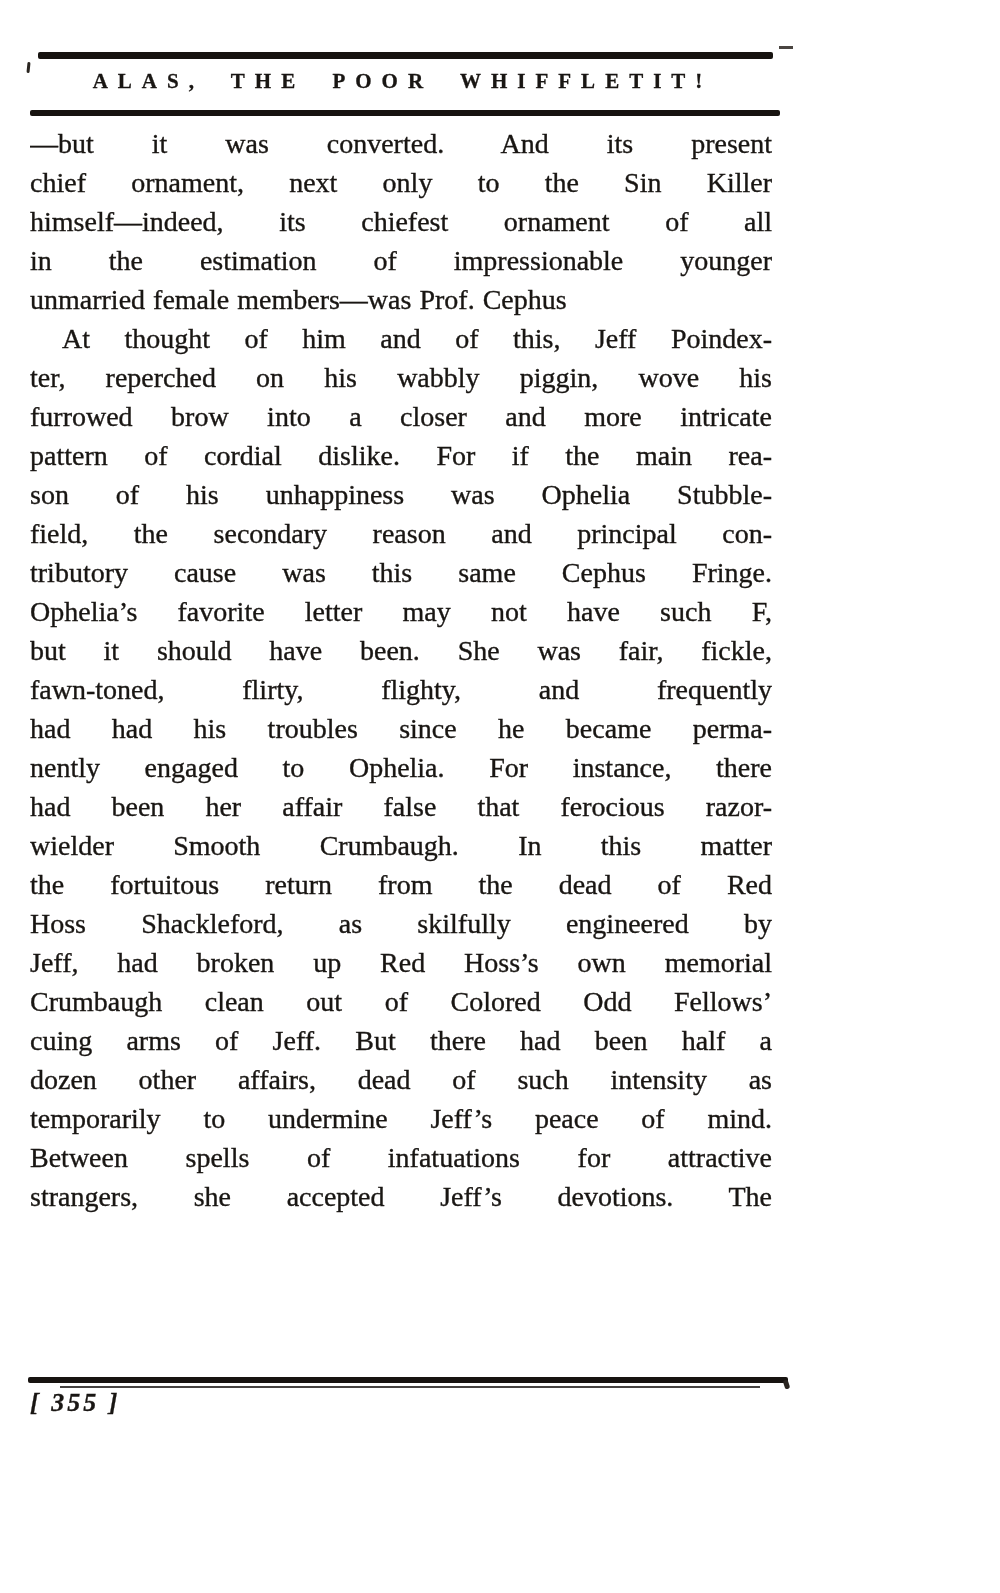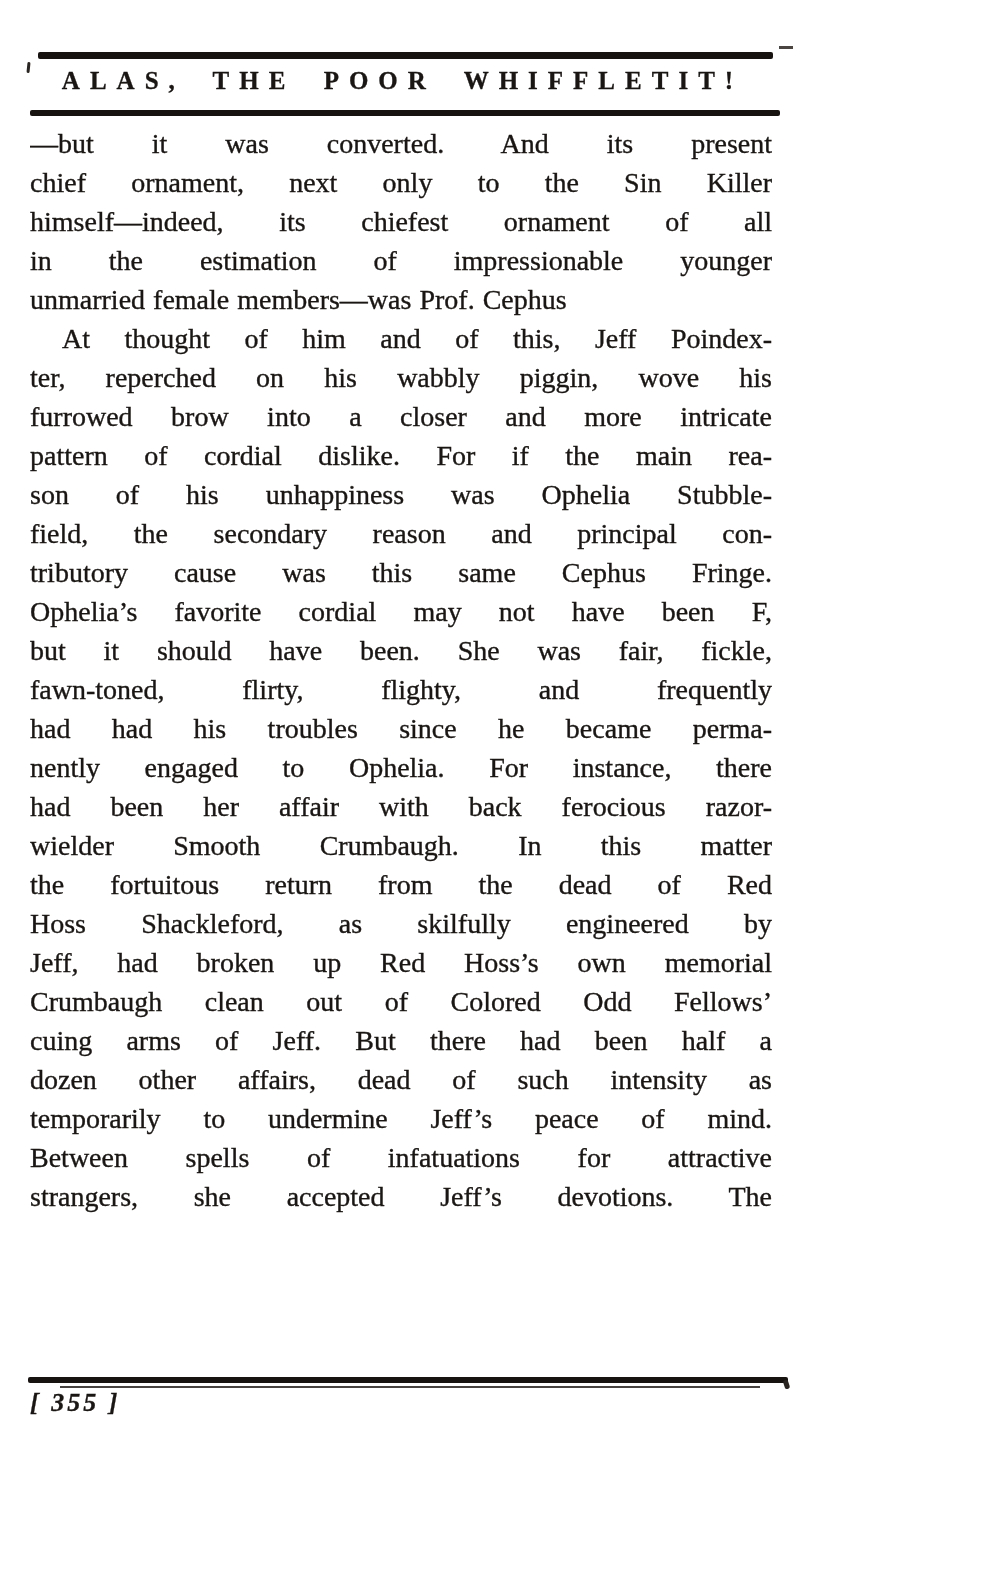--- a/index.html
+++ b/index.html
@@ -25,21 +25,21 @@
   .rule-footer { left: 28px;  top: 1377px; width: 760px; height: 6px; border-radius: 2px; }
   .rule-footer-echo { left: 60px; top: 1386px; width: 700px; height: 2px; opacity: .8; }
 
   .running-head {
     position: absolute;
     left: 30px;
     top: 64px;
     width: 745px;
     text-align: center;
     font-weight: 700;
-    font-size: 25px;
+    font-size: 21px;
     line-height: 34px;
     letter-spacing: 10px;
     word-spacing: 12px;
     white-space: nowrap;
     -webkit-text-stroke: 0.3px #171310;
   }
 
   .body-text {
     position: absolute;
     left: 30px;
@@ -98,26 +98,26 @@
         <div class="line">unmarried female members—was Prof. Cephus</div>
       </div>
     <div class="para para-indent">
         <div class="line">At thought of him and of this, Jeff Poindex-</div>
         <div class="line">ter, reperched on his wabbly piggin, wove his</div>
         <div class="line">furrowed brow into a closer and more intricate</div>
         <div class="line">pattern of cordial dislike. For if the main rea-</div>
         <div class="line">son of his unhappiness was Ophelia Stubble-</div>
         <div class="line">field, the secondary reason and principal con-</div>
         <div class="line">tributory cause was this same Cephus Fringe.</div>
-        <div class="line">Ophelia’s favorite cordial may not have been F,</div>
+        <div class="line">Ophelia’s favorite letter may not have such F,</div>
         <div class="line">but it should have been. She was fair, fickle,</div>
         <div class="line">fawn-toned, flirty, flighty, and frequently</div>
         <div class="line">had had his troubles since he became perma-</div>
         <div class="line">nently engaged to Ophelia. For instance, there</div>
-        <div class="line">had been her affair with back ferocious razor-</div>
+        <div class="line">had been her affair false that ferocious razor-</div>
         <div class="line">wielder Smooth Crumbaugh. In this matter</div>
         <div class="line">the fortuitous return from the dead of Red</div>
         <div class="line">Hoss Shackleford, as skilfully engineered by</div>
         <div class="line">Jeff, had broken up Red Hoss’s own memorial</div>
         <div class="line">Crumbaugh clean out of Colored Odd Fellows’</div>
         <div class="line">cuing arms of Jeff. But there had been half a</div>
         <div class="line">dozen other affairs, dead of such intensity as</div>
         <div class="line">temporarily to undermine Jeff’s peace of mind.</div>
         <div class="line">Between spells of infatuations for attractive</div>
         <div class="line">strangers, she accepted Jeff’s devotions. The</div>

